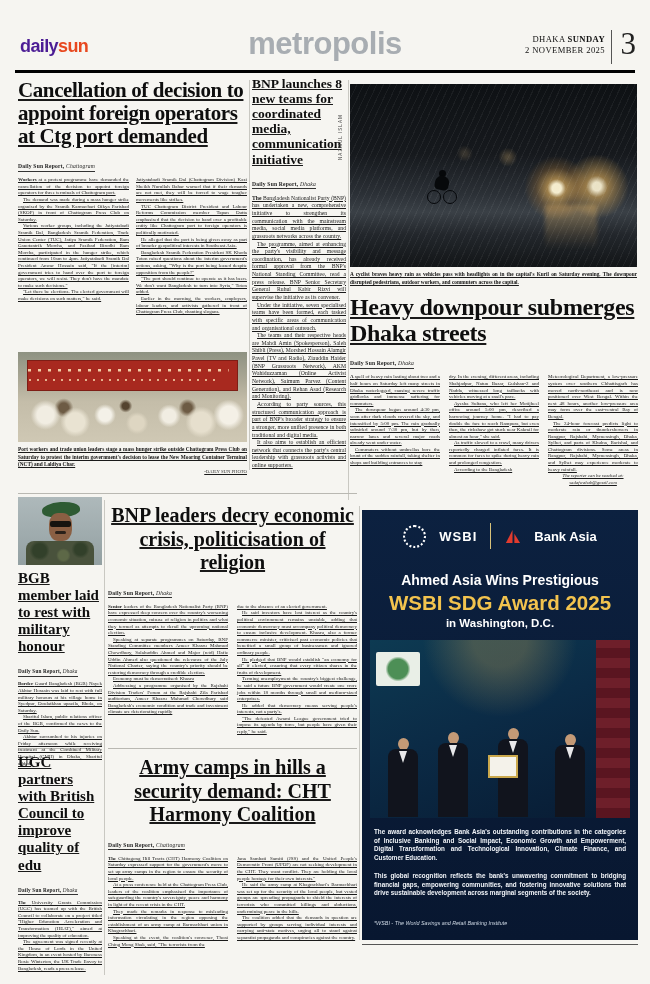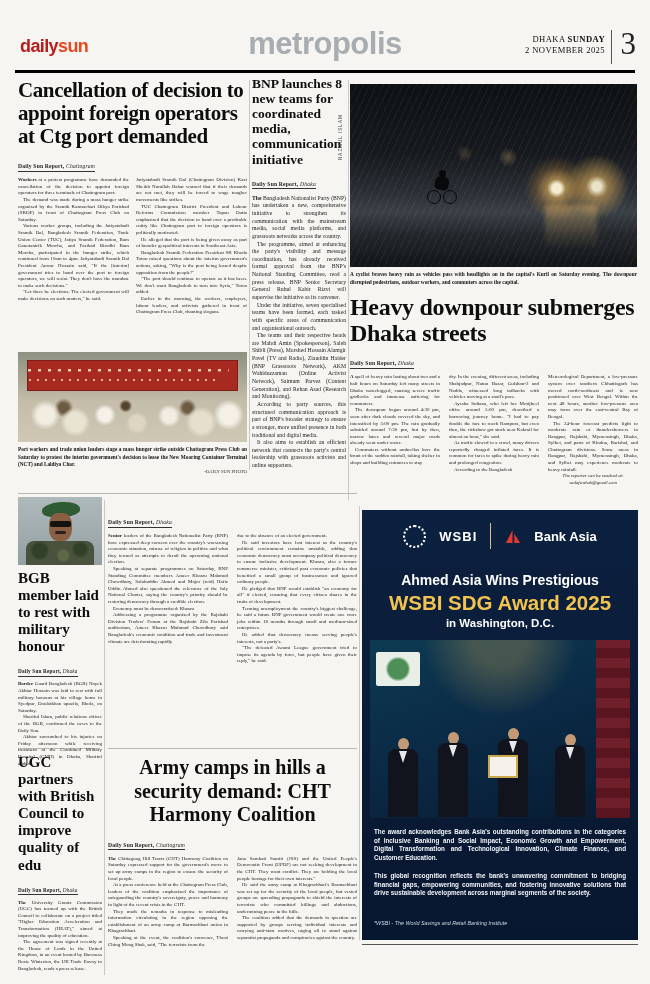--- a/index.html
+++ b/index.html
@@ -1,32 +1,32 @@
 <!DOCTYPE html>
 <html lang="en"><head>
 <meta charset="utf-8">
 <style>
   html,body{margin:0;padding:0;background:#dcdcd8;}
   .page{position:relative;width:650px;height:984px;background:#f6f5f1;
         font-family:"Liberation Serif",serif;color:#1a1a1a;overflow:hidden;margin:0 auto;}
   
   .logo{position:absolute;left:20px;top:36px;font-family:"Liberation Sans",sans-serif;
         font-weight:700;font-size:18px;letter-spacing:-0.6px;}
-  .logo .lg-daily{color:#b91c1c;text-align:right;}
+  .logo .lg-daily{color:#4c1d95;text-align:right;}
   .logo .lg-sun{color:#e8481f;}
   .section-title{position:absolute;left:0;right:0;top:26px;text-align:center;
         font-family:"Liberation Sans",sans-serif;font-weight:700;font-size:31px;
         color:#a8adb2;letter-spacing:-0.5px;}
   .dateline{position:absolute;right:45px;top:34px;text-align:right;font-size:8.6px;
         line-height:1.3;letter-spacing:0.4px;color:#111;}
   .pageno-rule{position:absolute;right:38px;top:30px;width:1px;height:34px;background:#555;}
   .pageno{position:absolute;right:14px;top:26px;font-size:31px;font-weight:400;color:#222;}
   .header-rule{position:absolute;left:15px;right:15px;top:70px;height:3px;background:#000;}
   
-  .art{position:absolute;}
+  .art{position:absolute;text-decoration:underline;}
   .art h1{font-family:"Liberation Serif",serif;font-weight:700;color:#0e0e0e;margin:0;}
   .byline{display:inline-block;font-size:5.6px;border-bottom:0.7px solid #333;
         padding-bottom:1.5px;letter-spacing:0.2px;}
   .byline i{font-style:italic;font-weight:400;}
   .body-cols{display:flex;}
   .bcol{text-align:justify;font-size:5px;line-height:1.32;color:#1d1d1d;}
   .bcol p{margin:0;}
   .bcol p + p{text-indent:5px;}
   .caption{font-weight:700;font-size:5.3px;line-height:1.45;text-align:justify;color:#111;}
   .cap-credit{display:block;text-align:right;font-weight:400;font-size:4.7px;color:#333;}
@@ -246,20 +246,21 @@
       <span class="byline" style="font-size:5.2px;"><b>Daily Sun Report,</b> <i>Dhaka</i></span>
     </div>
     <div class="bcol" style="margin-top:4px;width:84px;">
         <p><b>Border </b>Guard Bangladesh (BGB) Nayek Akhtar Hossain was laid to rest with full military honours at his village home in Syedpur, Doulatkhan upazila, Bhola, on Saturday.</p>
         <p>Shariful Islam, public relations officer of the BGB, confirmed the news to the Daily Sun.</p>
         <p>Akhtar succumbed to his injuries on Friday afternoon while receiving treatment at the Combined Military Hospital (CMH) in Dhaka, Shariful added.</p>
       </div>
   </section>
 
   <section class="art" style="left:108px;top:504px;width:249px;">
+    <h1 style="font-size:20px;line-height:1.18;text-align:center;">BNP leaders decry economic crisis, politicisation of religion</h1>
     <div style="margin-top:6px;">
       <span class="byline"><b>Daily Sun Report,</b> <i>Dhaka</i></span>
     </div>
     <div class="body-cols" style="margin-top:5px;gap:9px;">
       <div class="bcol" style="width:120px;">
           <p><b>Senior </b>leaders of the Bangladesh Nationalist Party (BNP) have expressed deep concern over the country's worsening economic situation, misuse of religion in politics and what they termed as attempts to derail the upcoming national election.</p>
           <p>Speaking at separate programmes on Saturday, BNP Standing Committee members Ameer Khasru Mahmud Chowdhury, Salahuddin Ahmed and Major (retd) Hafiz Uddin Ahmed also questioned the relevance of the July National Charter, saying the country's priority should be restoring democracy through a credible election.</p>
           <p>Economy must be democratised: Khasru</p>
           <p>Addressing a programme organised by the Rajshahi Division Traders' Forum at the Rajshahi Zila Parishad auditorium, Ameer Khasru Mahmud Chowdhury said Bangladesh's economic condition and trade and investment climate are deteriorating rapidly</p>
         </div>

